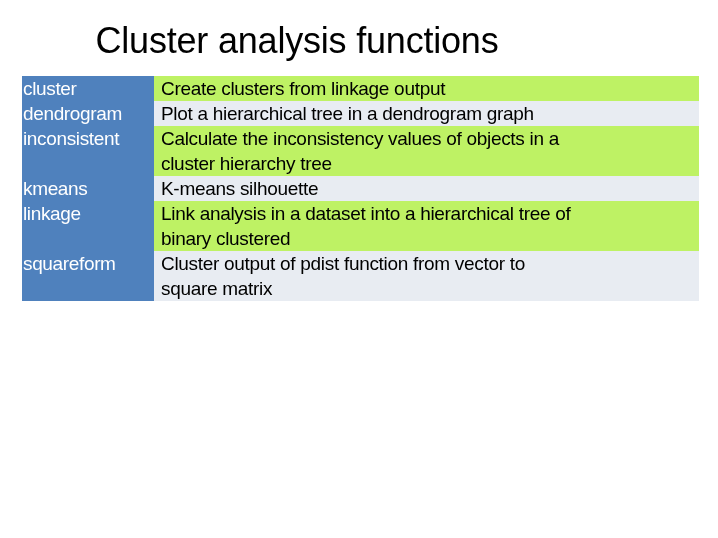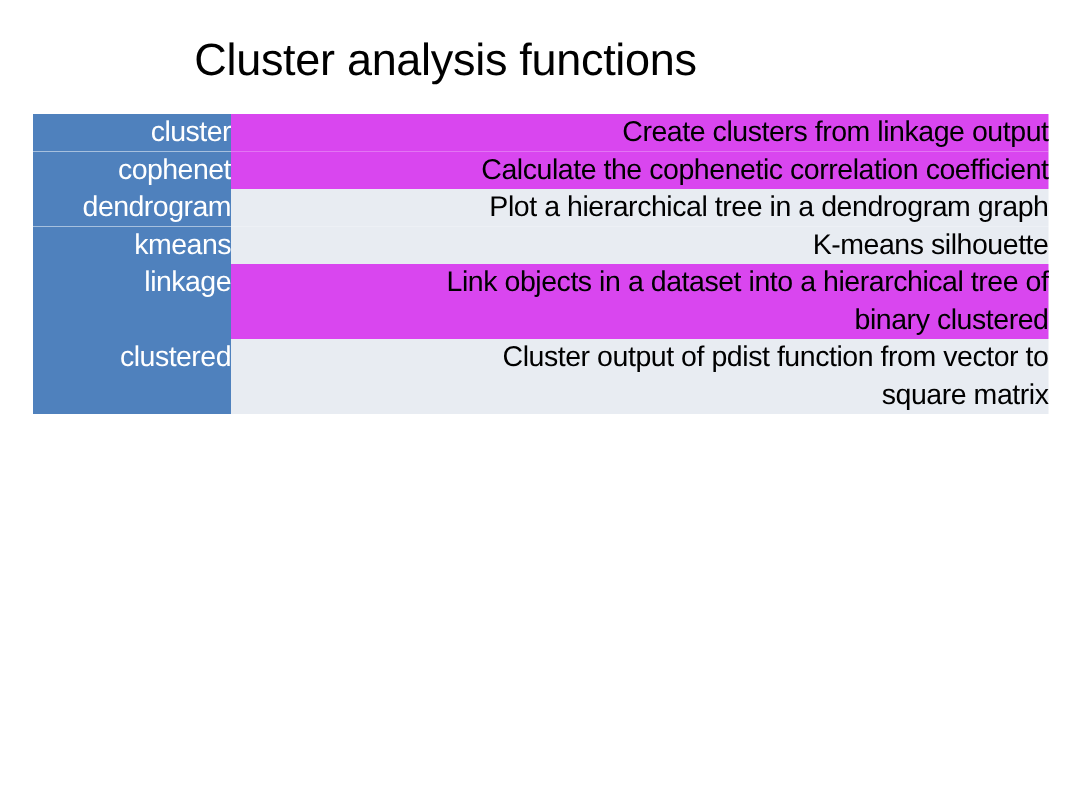--- a/index.html
+++ b/index.html
@@ -20,36 +20,35 @@
     inset: 0;
     background: #ffffff;
   }
 
   #slide-title {
     position: absolute;
     left: 0;
     top: 24px;
     width: 594px;
     text-align: center;
-    font-size: 30px;
+    font-size: 36px;
     line-height: 34px;
     font-weight: 400;
     color: #000000;
     letter-spacing: -0.2px;
     white-space: nowrap;
   }
 
   #fn-table {
     position: absolute;
     left: 22px;
     top: 76px;
     width: 670px;
     border-collapse: collapse;
     table-layout: fixed;
-    text-align: right;
   }
 
   #fn-table td {
     padding: 0;
     vertical-align: top;
     border: none;
   }
 
   .col-name {
     width: 131px;
@@ -70,21 +69,21 @@
     width: 538px;
     color: #000000;
     font-size: 19px;
     line-height: 25px;
     font-weight: 400;
     letter-spacing: -0.3px;
     padding-left: 7px !important;
     border-bottom: 1px solid #ffffff;
   }
 
-  tr.band-a .col-desc { background: #d946ef; }
+  tr.band-a .col-desc { background: #bef264; }
   tr.band-b .col-desc { background: #e8ecf2; }
 
   tr:last-child .col-name,
   tr:last-child .col-desc { border-bottom: none; }
 
   .desc-line { display: block; }
 </style>
 </head>
 <body>
 
@@ -93,47 +92,48 @@
   <div id="slide-title">Cluster analysis functions</div>
 
   <table id="fn-table">
     <tbody id="fn-table-body">
         <tr class="band-a">
           <td class="col-name">cluster</td>
           <td class="col-desc">
             <span class="desc-line">Create clusters from linkage output</span>
           </td>
         </tr>
-        <tr class="band-a">
-          <td class="col-name">cophenet</td>
-          <td class="col-desc">
-            <span class="desc-line">Calculate the cophenetic correlation coefficient</span>
-          </td>
-        </tr>
         <tr class="band-b">
           <td class="col-name">dendrogram</td>
           <td class="col-desc">
             <span class="desc-line">Plot a hierarchical tree in a dendrogram graph</span>
+          </td>
+        </tr>
+        <tr class="band-a">
+          <td class="col-name">inconsistent</td>
+          <td class="col-desc">
+            <span class="desc-line">Calculate the inconsistency values of objects in a</span>
+            <span class="desc-line">cluster hierarchy tree</span>
           </td>
         </tr>
         <tr class="band-b">
           <td class="col-name">kmeans</td>
           <td class="col-desc">
             <span class="desc-line">K-means silhouette</span>
           </td>
         </tr>
         <tr class="band-a">
           <td class="col-name">linkage</td>
           <td class="col-desc">
-            <span class="desc-line">Link objects in a dataset into a hierarchical tree of</span>
+            <span class="desc-line">Link analysis in a dataset into a hierarchical tree of</span>
             <span class="desc-line">binary clustered</span>
           </td>
         </tr>
         <tr class="band-b">
-          <td class="col-name">clustered</td>
+          <td class="col-name">squareform</td>
           <td class="col-desc">
             <span class="desc-line">Cluster output of pdist function from vector to</span>
             <span class="desc-line">square matrix</span>
           </td>
         </tr>
       </tbody>
   </table>
 
 </div>
 

